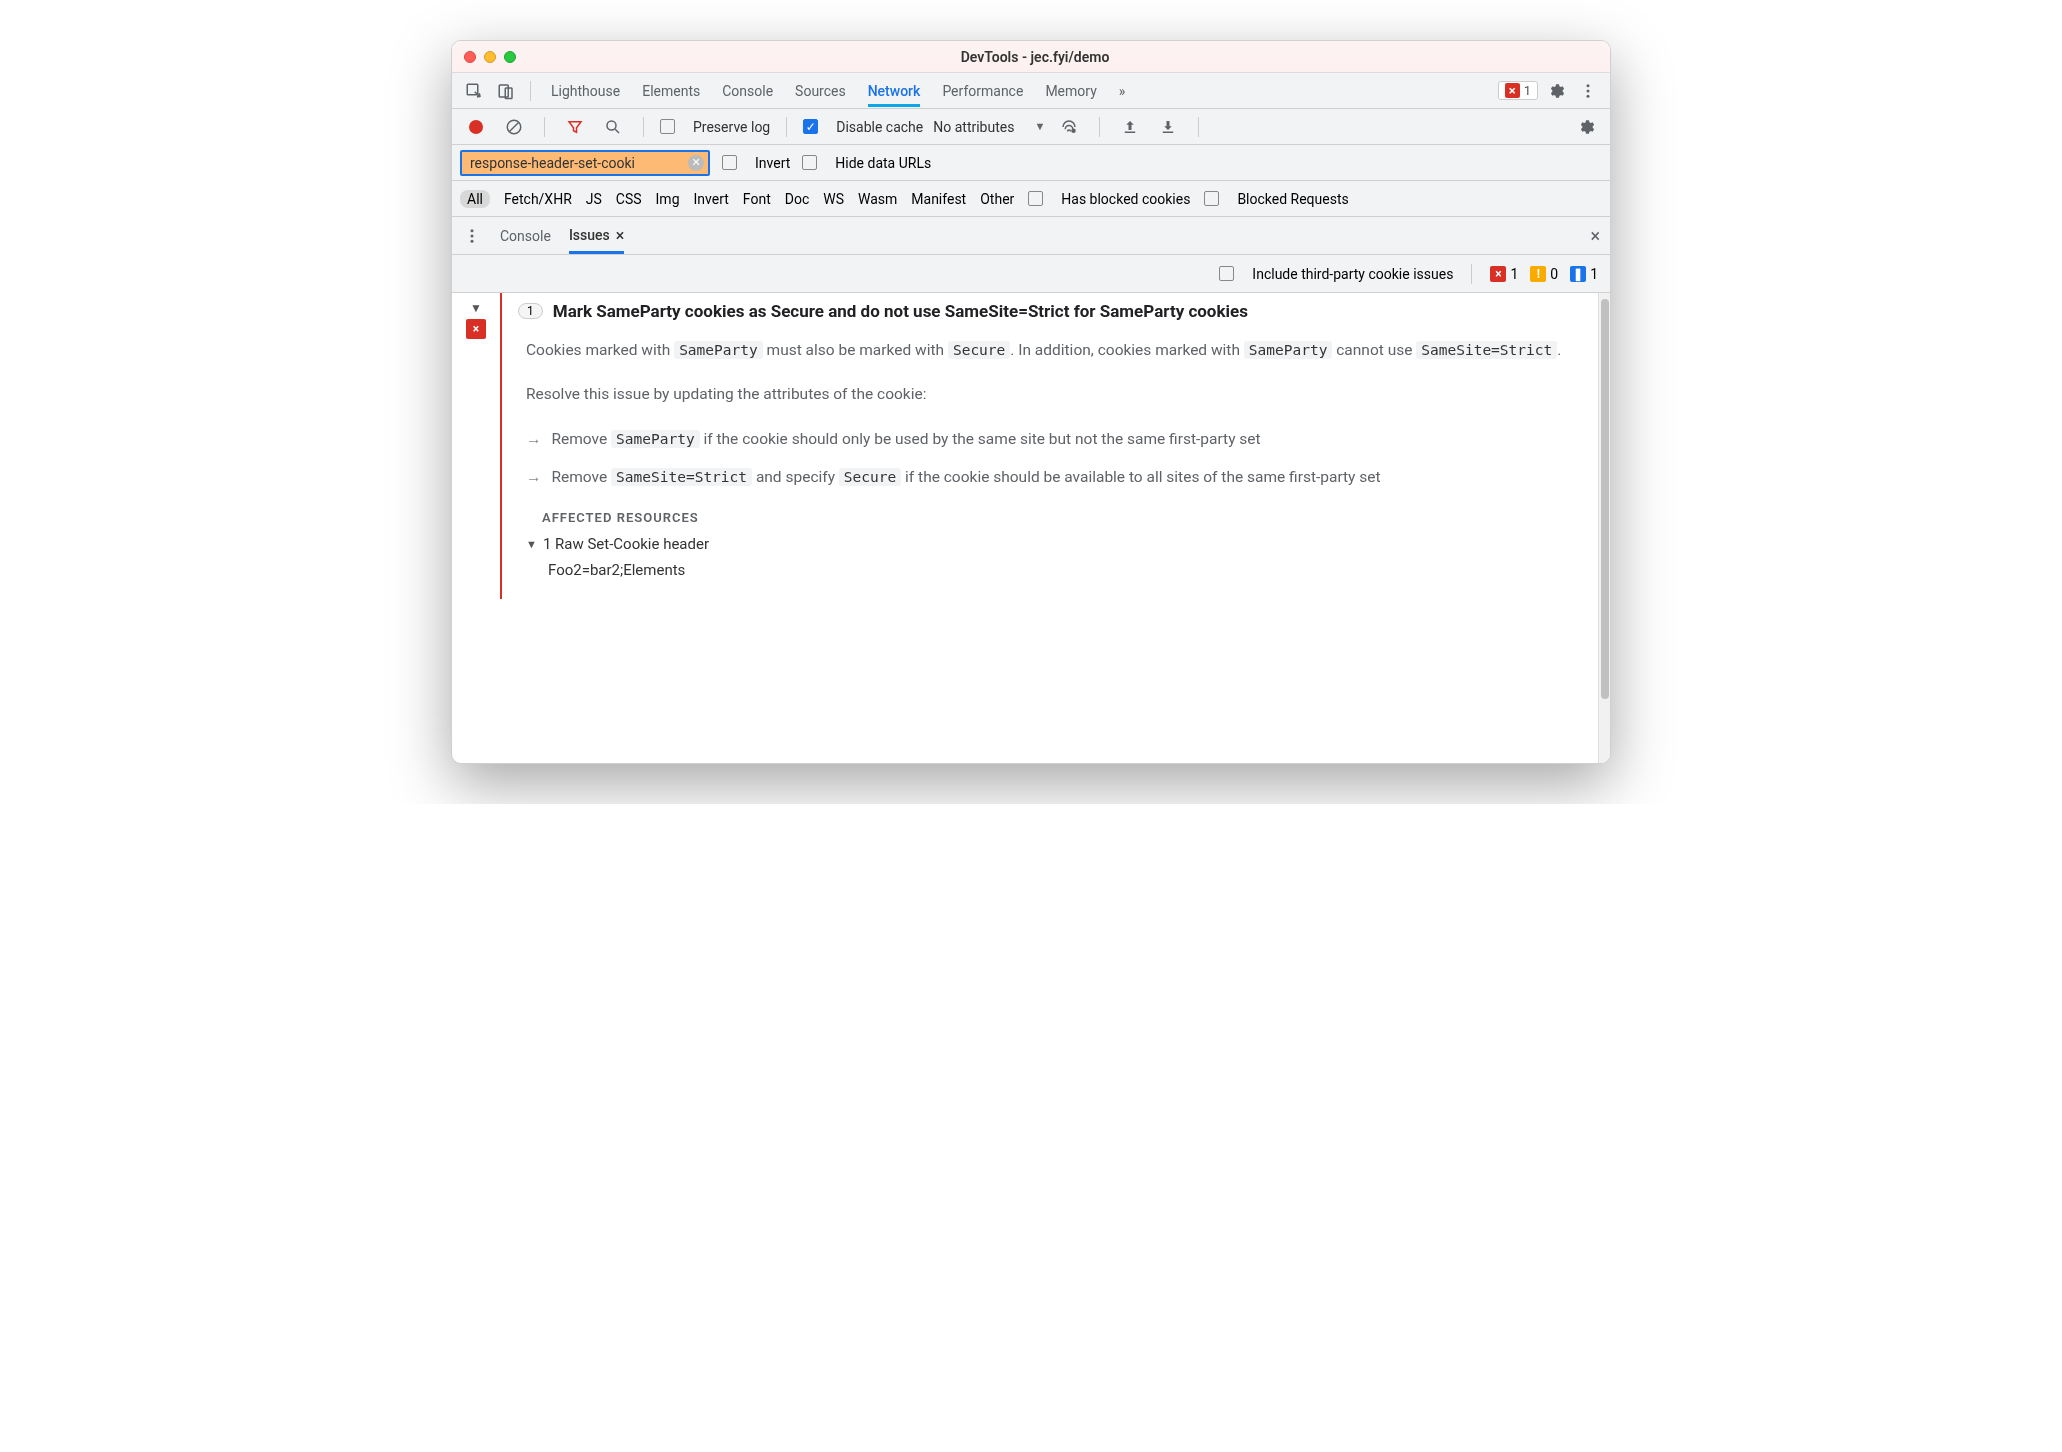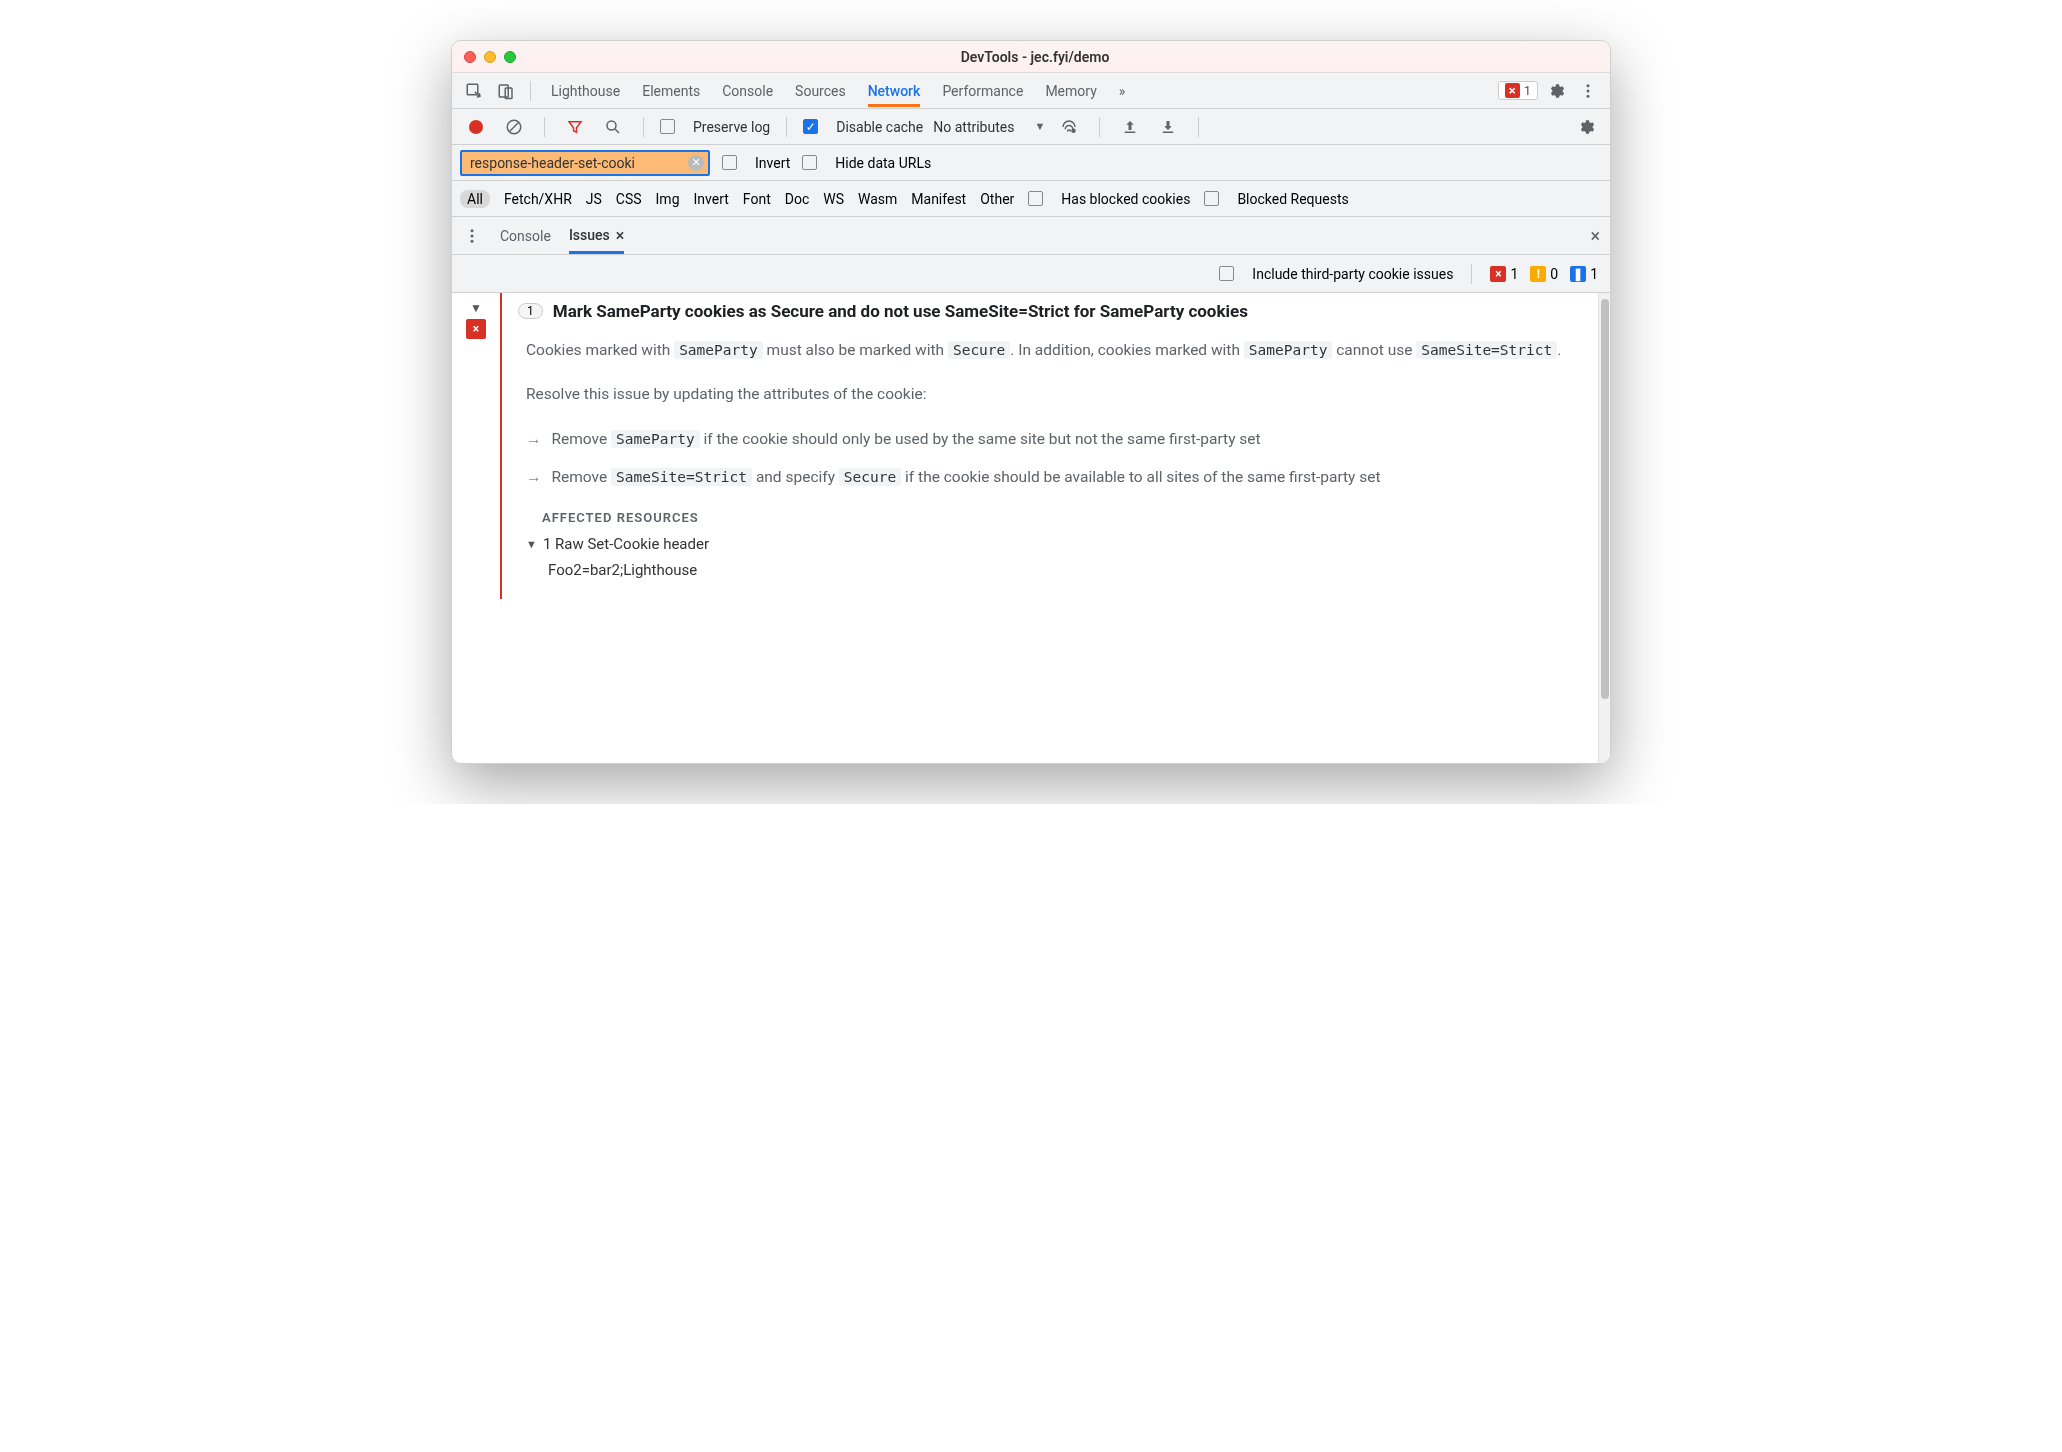--- a/index.html
+++ b/index.html
@@ -55,21 +55,21 @@
 .icon-btn {
   width: 28px; height: 28px;
   display: inline-flex; align-items: center; justify-content: center;
   color: #5f6368;
   cursor: pointer;
 }
 .icon-btn svg { width: 18px; height: 18px; }
 .sep { width: 1px; height: 20px; background: #ccc; margin: 0 6px; }
 .tabs { display: flex; gap: 22px; align-items: center; flex: 1; padding-left: 10px;}
 .tab { color: #5f6368; padding: 8px 0; cursor: pointer; }
-.tab.active { color: #1a73e8; border-bottom: 3px solid #f97316; padding-bottom: 5px; font-weight: 500;}
+.tab.active { color: #1a73e8; border-bottom: 3px solid #0ea5e9; padding-bottom: 5px; font-weight: 500;}
 .toolbar .right { display: flex; align-items: center; gap: 4px; margin-left: auto;}
 .badge-err {
   display: inline-flex; align-items: center; gap: 4px;
   border: 1px solid #ccc; border-radius: 3px; padding: 1px 6px;
   font-size: 13px; background: #fff;
 }
 .badge-err .sq { width: 15px; height: 15px; background: #d93025; border-radius: 2px; display: inline-flex; align-items:center; justify-content:center; color:#fff; font-size: 13px; font-weight: 700;}
 .subtoolbar {
   display: flex; align-items: center; height: 36px;
   border-bottom: 1px solid #d0d0d0; padding: 0 10px; gap: 10px;
@@ -360,21 +360,21 @@
         <div class="arrow-item">
           <span class="arr">→</span>
           <span><span>Remove </span><span class="code">SameSite=Strict</span><span> and specify </span><span class="code">Secure</span><span> if the cookie should be available to all sites of the same first-party set</span></span>
         </div>
 
         <div class="section-label">AFFECTED RESOURCES</div>
         <div class="resource-item">
           <span class="tri2">▼</span>
           <span>1 Raw Set-Cookie header</span>
         </div>
-        <div class="cookie-val">Foo2=bar2;Lighthouse</div>
+        <div class="cookie-val">Foo2=bar2;Elements</div>
       </div>
     </div>
     <div class="scrollbar-fake">
       <div class="scrollbar-thumb"></div>
     </div>
   </div>
 
 </div>
 
 </body></html>

